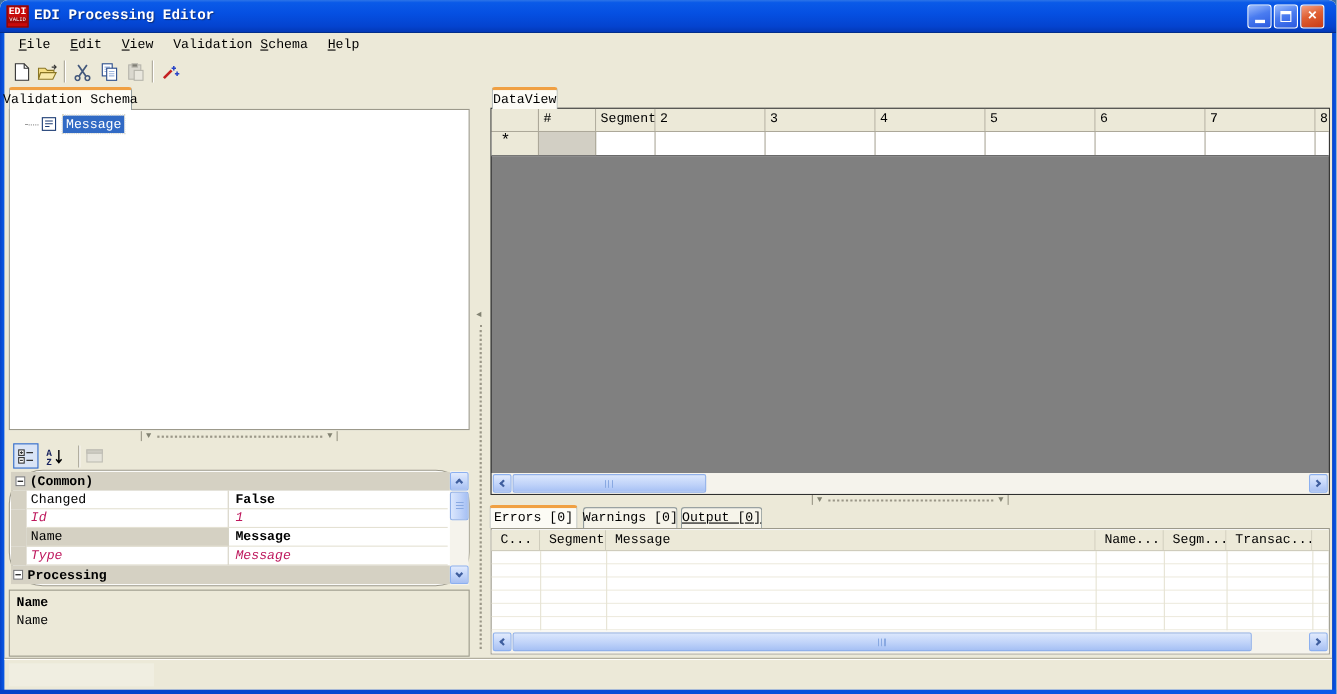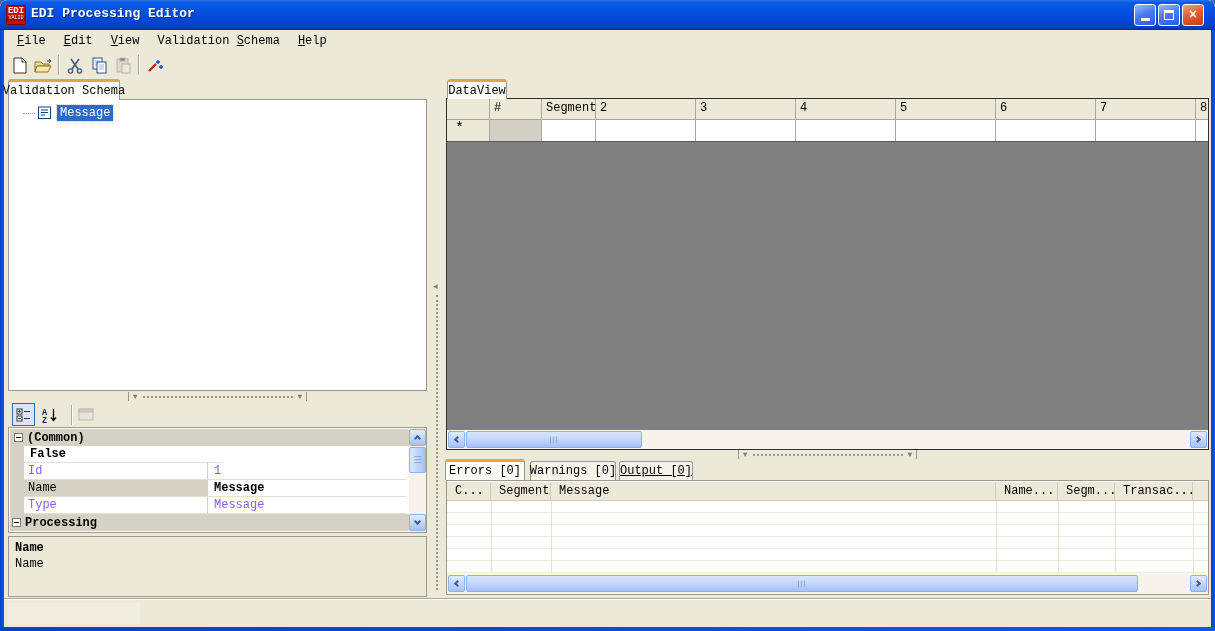--- a/index.html
+++ b/index.html
@@ -56,21 +56,21 @@
   .vsplit-dots { border-left:2px dotted #9a9687; }
 
   
   .pg-row { position:absolute; left:1px; display:flex; font-size:12px; height:17px; }
   .pg-indent { width:14px; background:#d5d1c3; border-right:1px solid #d5d1c3; }
   .pg-cat { background:#d5d1c3; font-weight:bold; display:flex; align-items:center; height:17px; }
   .expbox { width:9px; height:9px; border:1px solid #777; background:#fff; position:relative; margin:0 4px 0 2px; flex:none; }
   .expbox::after { content:""; position:absolute; left:1px; top:3px; width:5px; height:1px; background:#000; }
   .pg-label { width:184px; padding:1px 4px; border-right:1px solid #d5d1c3; border-bottom:1px solid #e4e1d3; }
   .pg-value { width:199px; padding:1px 6px; border-bottom:1px solid #e4e1d3; }
-  .dis { color:#8b5cf6; }
+  .dis { color:#be185d;font-style:italic; }
 
   
   .sb-track { background:#f5f3ec; }
   .sb-btn { background:linear-gradient(180deg,#e2ebfd 0%,#c4d6fa 50%,#a8c0f2 100%);
     border:1px solid #8cb0f0; border-radius:2px; display:flex; align-items:center; justify-content:center; }
   .sb-thumb { background:linear-gradient(180deg,#dbe7fd 0%,#c0d3f9 55%,#a6c0f4 100%);
     border:1px solid #90b0ea; border-radius:2px; position:relative; }
   .sb-thumb.v { background:linear-gradient(90deg,#dbe7fd 0%,#c0d3f9 55%,#a6c0f4 100%); }
   .grip::after { content:""; position:absolute; left:50%; top:50%; width:8px; height:7px; transform:translate(-50%,-50%);
     background:repeating-linear-gradient(90deg,#89a9e2 0 1px,transparent 1px 3px); }
@@ -208,29 +208,30 @@
       </span>
     <span class="abs tsep" style="left:60px;top:3px;"></span>
     <span class="abs grayed" style="left:66px;top:1px;width:23px;height:23px;display:flex;align-items:center;justify-content:center;">
       <svg width="16" height="13" viewBox="0 0 16 13">
           <rect x="1" y="1" width="14" height="11" fill="#ddd" stroke="#888"></rect>
           <rect x="1" y="1" width="14" height="3" fill="#aaa" stroke="#888"></rect>
         </svg>
       </span>
   </div>
 
-  <div class="abs sunken" style="left:8px;top:427px;width:419px;height:106px;background:#fff;">
+  <div class="abs sunken" style="left:8px;top:427px;width:419px;height:106px;background:#fff;border-radius:31px;">
     <div class="pg-row" style="top:1px;width:399px;">
       <div class="pg-cat" style="width:100%;padding-left:2px;">
           <span class="expbox"></span>
           <span>(Common)</span>
         </div>
     </div>
     <div class="pg-row" style="top:18px;width:399px;">
       <div class="pg-indent"></div>
+      <div class="pg-label">Changed</div>
       <div class="pg-value" style="font-weight:bold;">False</div>
     </div>
     <div class="pg-row" style="top:35px;width:399px;">
       <div class="pg-indent"></div>
       <div class="pg-label dis">Id</div>
       <div class="pg-value dis">1</div>
     </div>
     <div class="pg-row" style="top:52px;width:399px;">
       <div class="pg-indent"></div>
       <div class="pg-label" style="background:#d5d1c3;">Name</div>

